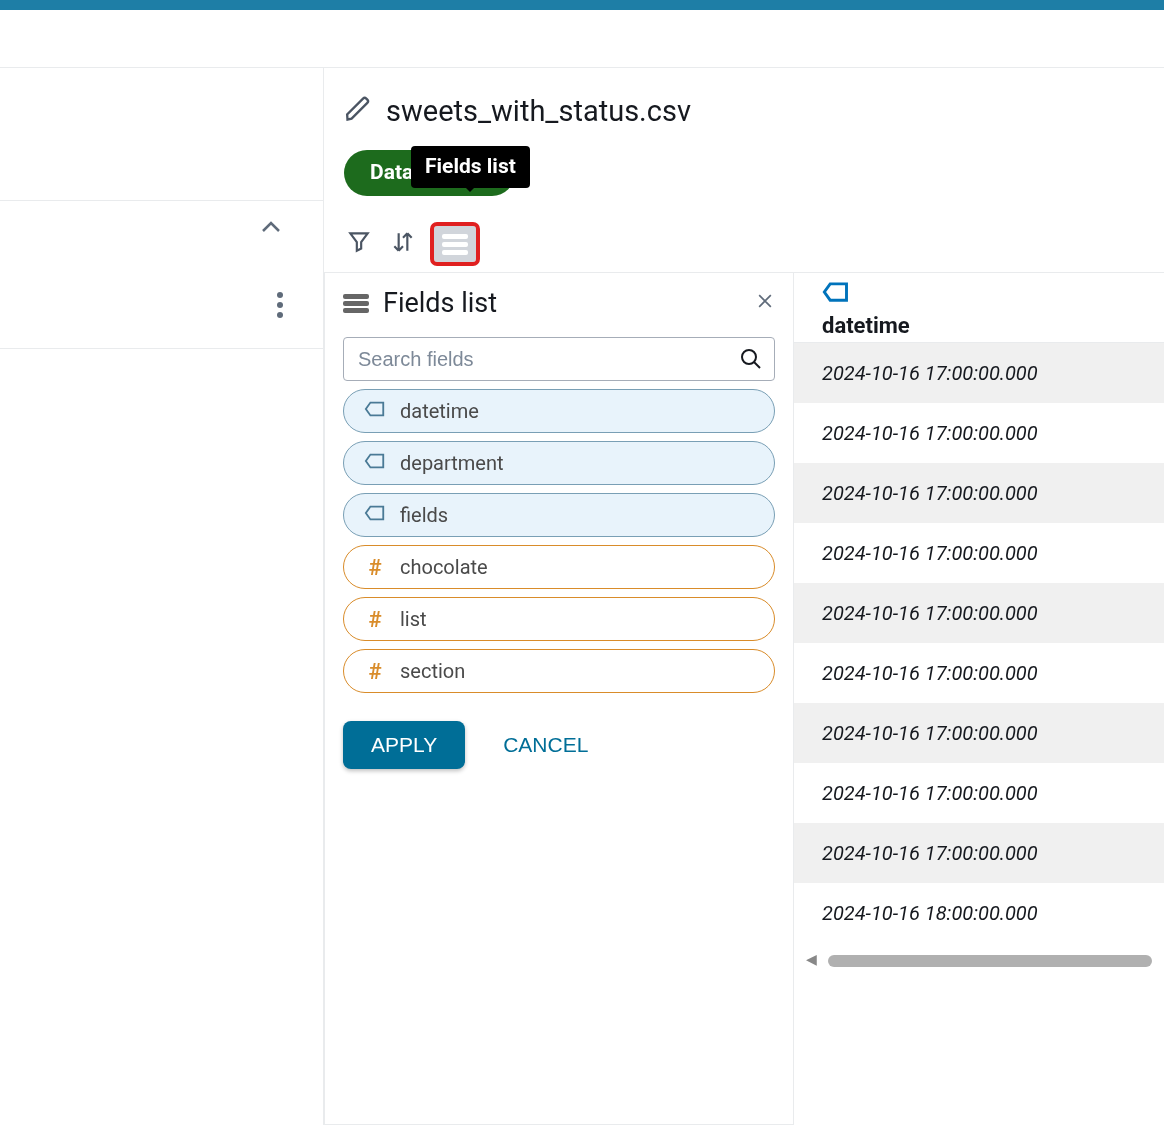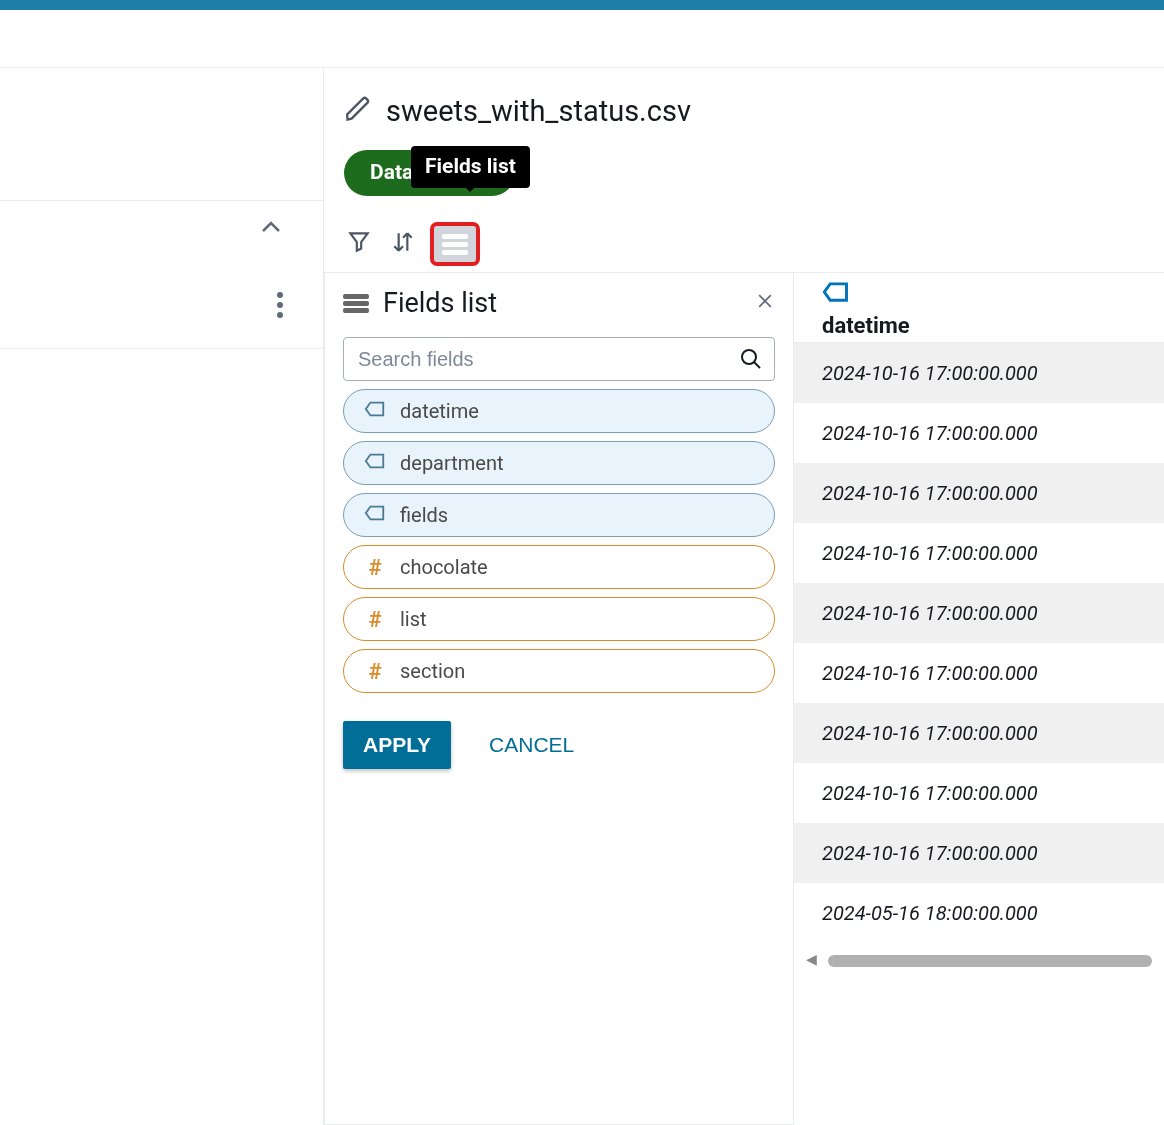--- a/index.html
+++ b/index.html
@@ -37,21 +37,21 @@
   .search-input{ width:100%; height:44px; border:1px solid #a6adb8; border-radius:4px; padding:0 40px 0 14px; font-size:20px; color:#5f6b7a;}
   .search-input::placeholder{color:#7d8998;}
   .search-wrap svg{position:absolute;right:12px;top:10px;width:24px;height:24px;}
   .field-pill{ display:flex; align-items:center; gap:14px; height:44px; border-radius:100px; padding:0 20px; margin-top:8px; font-size:20px; font-weight:400; cursor:pointer;}
   .field-pill.blue{ background:#e8f3fb; border:1px solid #799fb5; color:#4a4a4a;}
   .field-pill.orange{ background:#fff; border:1px solid #d98c2a; color:#4a4a4a;}
   .field-pill:first-of-type{margin-top:20px;}
   .tag-icon svg{width:22px;height:20px;}
   .hash-icon{font-size:22px;color:#d98c2a;font-weight:600;width:22px;text-align:center;}
   .btn-row{ display:flex; gap:38px; margin-top:28px; align-items:center;}
-  .apply-btn{ background:#006e97; color:#fff; font-weight:700; font-size:21px; border:none; padding:12px 20px; border-radius:2px; cursor:pointer; box-shadow:0 2px 4px rgba(0,0,0,.25);}
+  .apply-btn{ background:#006e97; color:#fff; font-weight:400; font-size:21px; border:none; padding:12px 28px; border-radius:8px; cursor:pointer; box-shadow:0 2px 4px rgba(0,0,0,.25);}
   .cancel-btn{ background:none; border:none; color:#006e97; font-weight:400; font-size:21px; cursor:pointer;}
   .data-col{ flex:1; overflow:hidden; border-top:1px solid #e9ebed;}
   .col-header{ padding:8px 28px 4px; }
   .col-header svg{width:28px;height:22px;}
   .col-header-label{ font-size:22px; font-weight:700; margin-top:6px; display:block;}
   .rows{ border-top:1px solid #e9ebed;}
   .data-cell{ font-size:20px; padding:18px 28px;font-style:italic; }
   .data-cell.even{ background:#f0f0f0;}
   .data-cell.odd{ background:#fff;}
   .hscroll{ margin:10px 12px 0; height:14px; position:relative;}
@@ -190,21 +190,21 @@
         <div class="rows">
           <div class="data-cell even">2024-10-16 17:00:00.000</div>
           <div class="data-cell odd">2024-10-16 17:00:00.000</div>
           <div class="data-cell even">2024-10-16 17:00:00.000</div>
           <div class="data-cell odd">2024-10-16 17:00:00.000</div>
           <div class="data-cell even">2024-10-16 17:00:00.000</div>
           <div class="data-cell odd">2024-10-16 17:00:00.000</div>
           <div class="data-cell even">2024-10-16 17:00:00.000</div>
           <div class="data-cell odd">2024-10-16 17:00:00.000</div>
           <div class="data-cell even">2024-10-16 17:00:00.000</div>
-          <div class="data-cell odd">2024-05-16 18:00:00.000</div>
+          <div class="data-cell odd">2024-10-16 18:00:00.000</div>
         </div>
         <div class="hscroll">
           <span class="arrow">◀</span>
           <span class="track"></span>
         </div>
       </div>
     </div>
   </div>
 </div>
 

